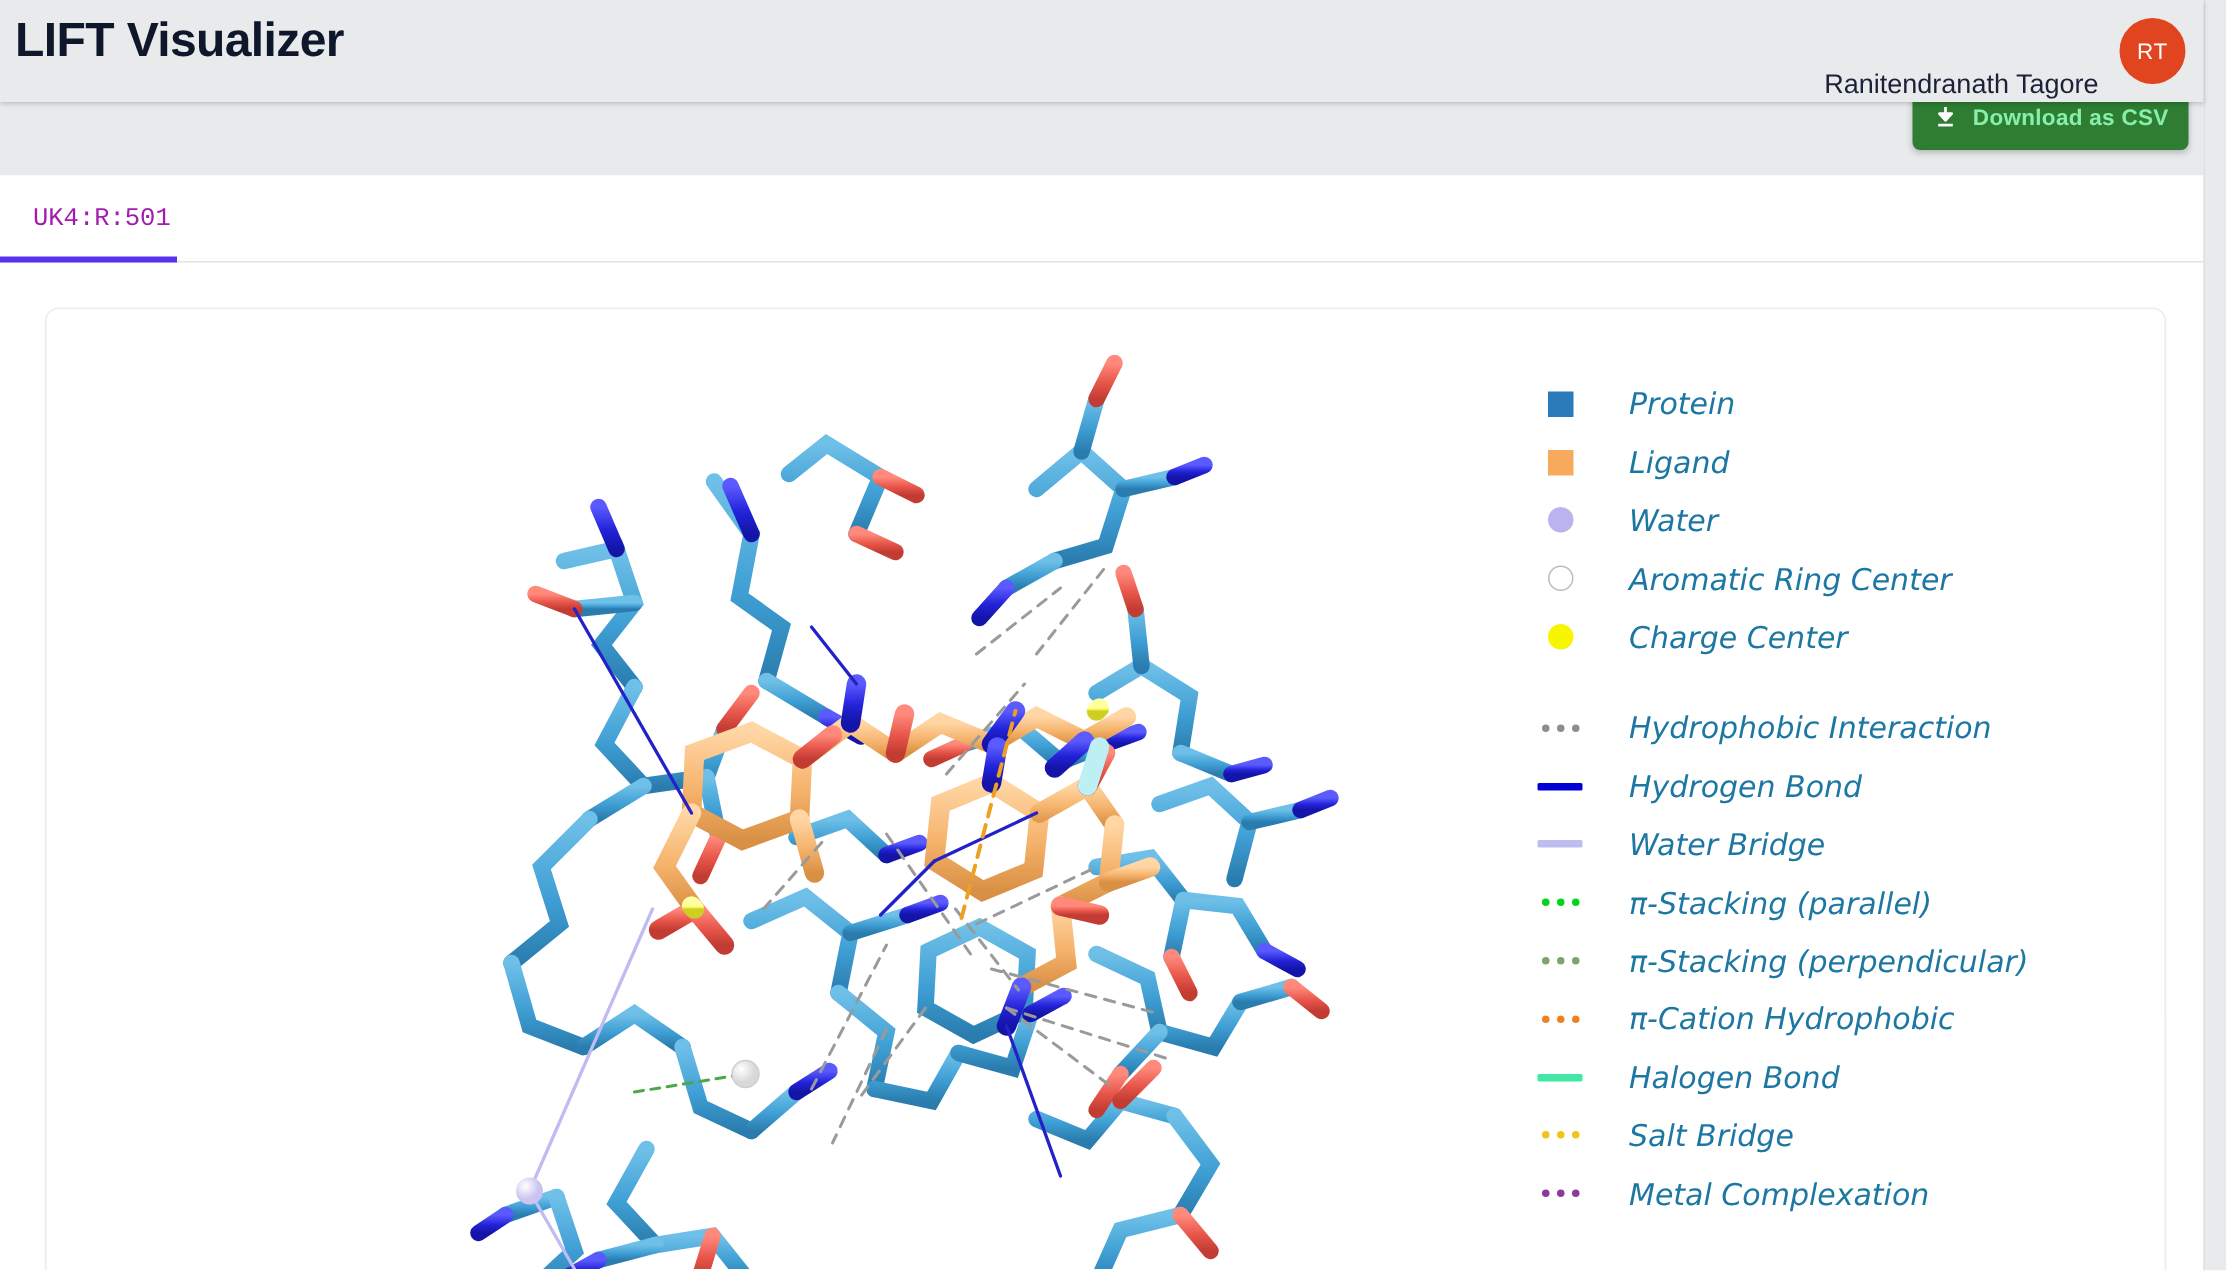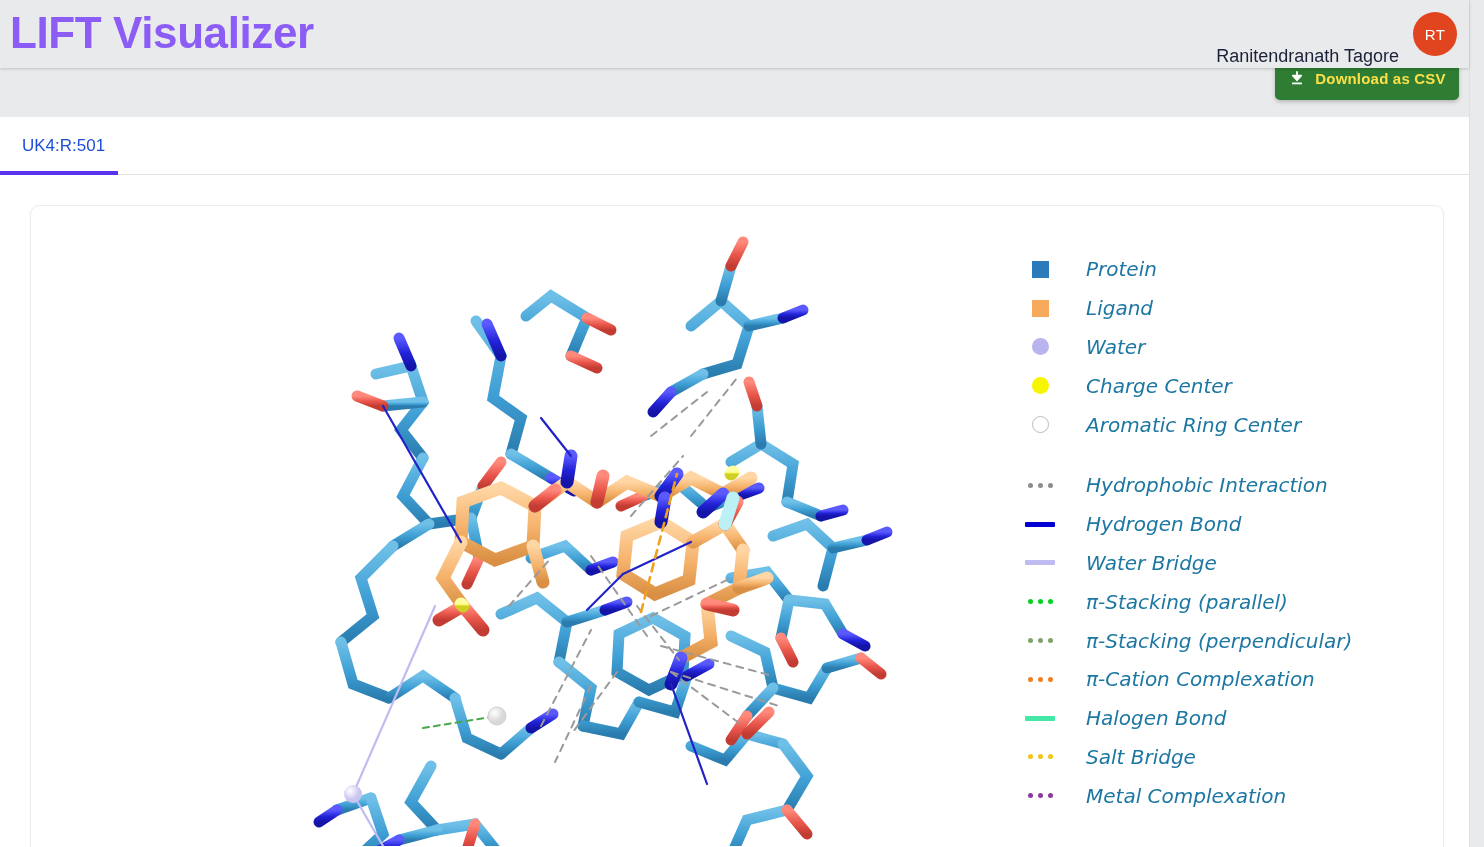--- a/index.html
+++ b/index.html
@@ -19,22 +19,22 @@
 
   
   .header {
     position: absolute; left: 0; top: 0; width: 1469px; height: 68px;
     background: #e9eaec;
     box-shadow: 0 1px 3px rgba(0,0,0,.18);
     display: flex; align-items: center; z-index: 5;
   }
   .app-title {
     position: absolute; left: 10px; top: 8px;
-    font-size: 44px; font-weight: 700; letter-spacing: -0.4px;
-    color: #8b5cf6;
+    font-size: 32px; font-weight: 700; letter-spacing: -0.4px;
+    color: #0f172a;
   }
   .user-box {
     position: absolute; right: 12px; top: 0; height: 68px;
     display: flex; align-items: center; gap: 14px;
   }
   .user-name { font-size: 18px; color: #1b2238; margin-top: 45px; }
   .avatar {
     width: 44px; height: 44px; border-radius: 50%;
     background: #e0451f; color: #fff;
     display: flex; align-items: center; justify-content: center;
@@ -42,39 +42,39 @@
   }
 
   
   .subbar {
     position: absolute; left: 0; top: 68px; width: 1469px; height: 49px;
     background: #e9eaec;
   }
   .csv-btn {
     position: absolute; right: 10px; top: -12px;
     width: 184px; height: 44px; border-radius: 5px;
-    background: #2e7d32; border: none; color: #fde047;
+    background: #2e7d32; border: none; color: #86efac;
     display: flex; align-items: center; justify-content: center; gap: 9px;
     font-size: 15px; font-weight: 700; letter-spacing: .2px;
     box-shadow: 0 2px 4px rgba(0,0,0,.22);
     cursor: pointer;
   }
   .dl-icon { width: 18px; height: 18px; display: block; }
 
   
   .tabbar {
     position: absolute; left: 0; top: 117px; width: 1469px; height: 58px;
     background: #ffffff; border-bottom: 1px solid #e2e3e5;
   }
   .tab {
     position: absolute; left: 0; top: 0; height: 58px;
     padding: 0 22px 0 22px;
     display: flex; align-items: center;
-    font-size: 17px; color: #1d4ed8; background: transparent;
-    border: none; cursor: pointer;
+    font-size: 17px; color: #a21caf; background: transparent;
+    border: none; cursor: pointer; font-family: Liberation Mono, monospace;
   }
   .tab-underline {
     position: absolute; left: 0; top: 54px; width: 118px; height: 4px;
     background: #5b33ef;
   }
 
   
   .viewer-card {
     position: absolute; left: 30px; top: 205px;
     width: 1414px; height: 660px;
@@ -389,29 +389,29 @@
           <span class="legend-label">Ligand</span>
         </div>
         <div class="legend-row">
           <span class="swatch-wrap">
             <span class="sw-circle" style="background:#b9b3ee"></span>
           </span>
           <span class="legend-label">Water</span>
         </div>
         <div class="legend-row">
           <span class="swatch-wrap">
+            <span class="sw-circle hollow"></span>
+          </span>
+          <span class="legend-label">Aromatic Ring Center</span>
+        </div>
+        <div class="legend-row">
+          <span class="swatch-wrap">
             <span class="sw-circle" style="background:#f7f500"></span>
           </span>
           <span class="legend-label">Charge Center</span>
-        </div>
-        <div class="legend-row">
-          <span class="swatch-wrap">
-            <span class="sw-circle hollow"></span>
-          </span>
-          <span class="legend-label">Aromatic Ring Center</span>
         </div>
       </div>
 
       <div class="legend-group second">
         <div class="legend-row">
           <span class="swatch-wrap">
             <span class="sw-dots">
               <i style="background:#8d8d8d"></i>
                 <i style="background:#8d8d8d"></i>
                 <i style="background:#8d8d8d"></i>
@@ -452,21 +452,21 @@
           <span class="legend-label">π-Stacking (perpendicular)</span>
         </div>
         <div class="legend-row">
           <span class="swatch-wrap">
             <span class="sw-dots">
               <i style="background:#f08025"></i>
                 <i style="background:#f08025"></i>
                 <i style="background:#f08025"></i>
             </span>
           </span>
-          <span class="legend-label">π-Cation Complexation</span>
+          <span class="legend-label">π-Cation Hydrophobic</span>
         </div>
         <div class="legend-row">
           <span class="swatch-wrap">
             <span class="sw-line" style="background:#43e8a7"></span>
           </span>
           <span class="legend-label">Halogen Bond</span>
         </div>
         <div class="legend-row">
           <span class="swatch-wrap">
             <span class="sw-dots">

